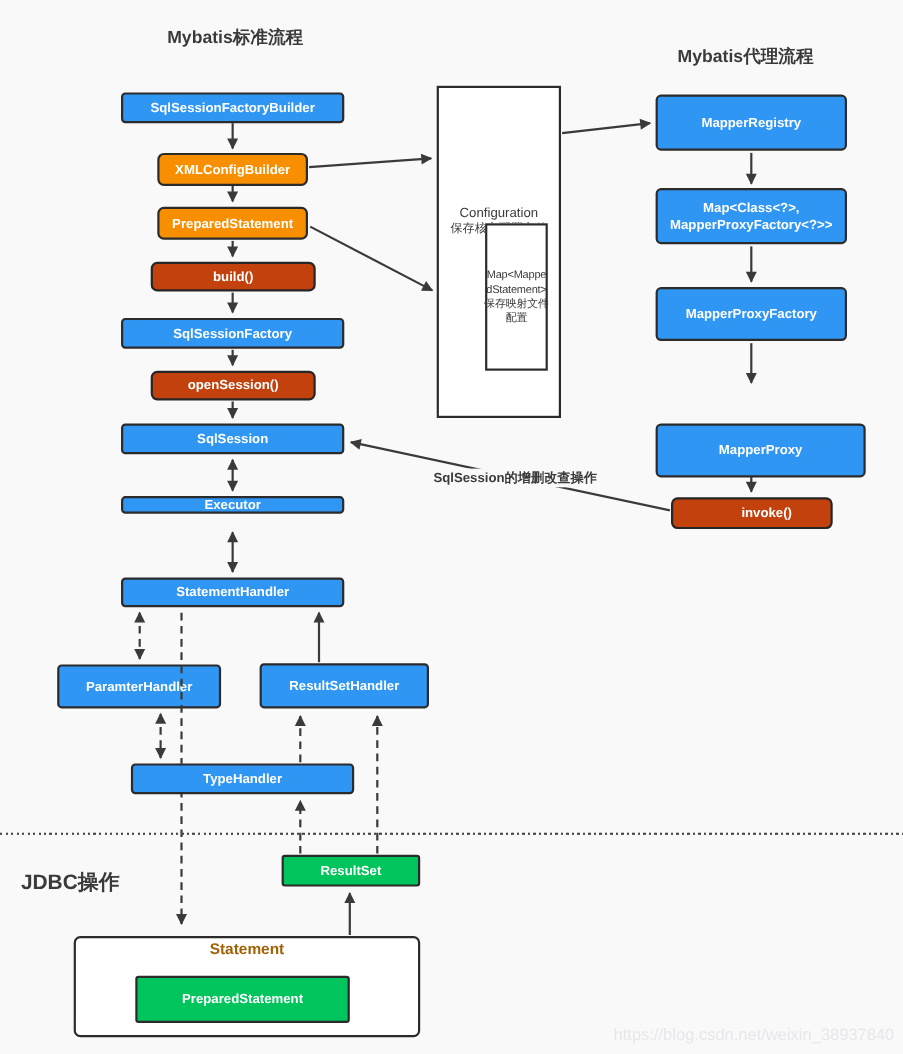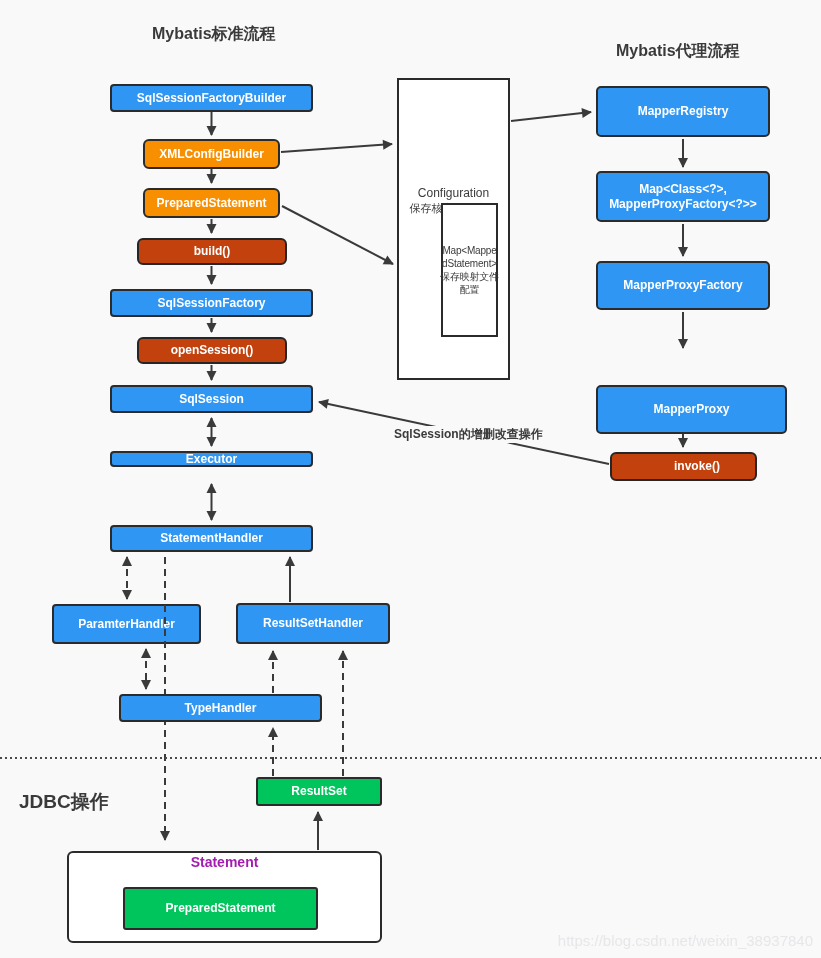--- a/index.html
+++ b/index.html
@@ -36,21 +36,21 @@
   .cfg-text .cn{font-size:11px;}
   .inner-text{
     position:absolute; color:#3B3B3B; text-align:center;
     font-size:10px; line-height:13px; letter-spacing:-0.2px;
   }
   .ops-label{
     position:absolute; font-size:12px; font-weight:bold; color:#3B3B3B;
     background:#F9F9FA; padding:0 3px; white-space:nowrap;
   }
   .stmt-title{
-    position:absolute; font-size:14px; font-weight:bold; color:#a21caf; text-align:center;
+    position:absolute; font-size:14px; font-weight:bold; color:#a16207; text-align:center;
   }
   .divider{
     position:absolute; left:0; top:757px; width:821px; height:2px;
     background:repeating-linear-gradient(to right,#4A4A4A 0 2px,transparent 2px 5px);
   }
   .watermark{
     position:absolute; top:932px; right:8px; font-size:15px; color:#E7E7E9; white-space:nowrap;
   }
 </style>
 </head>

